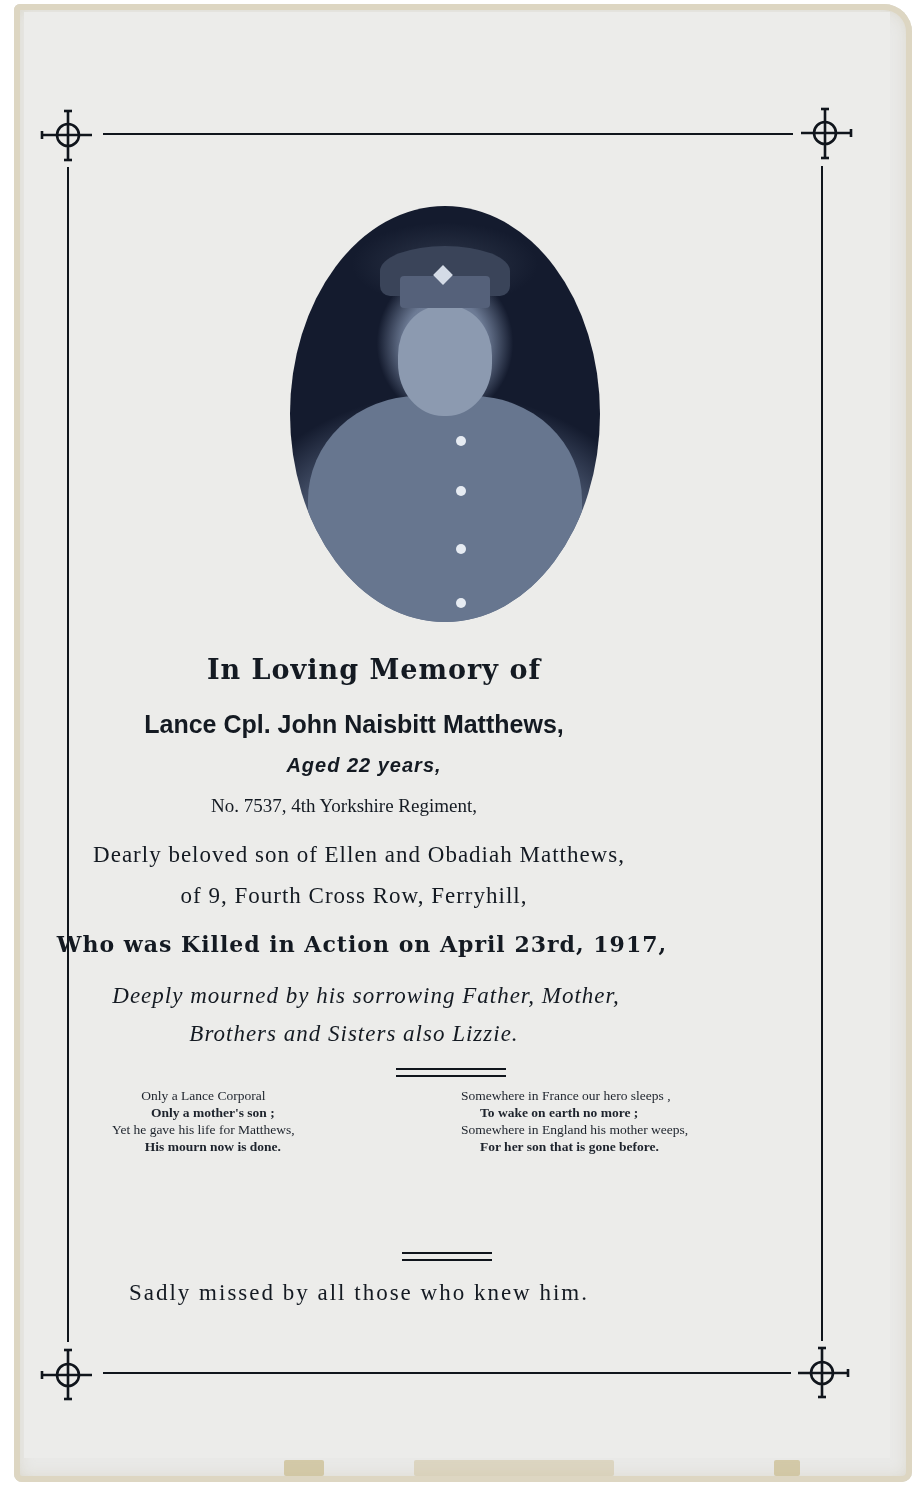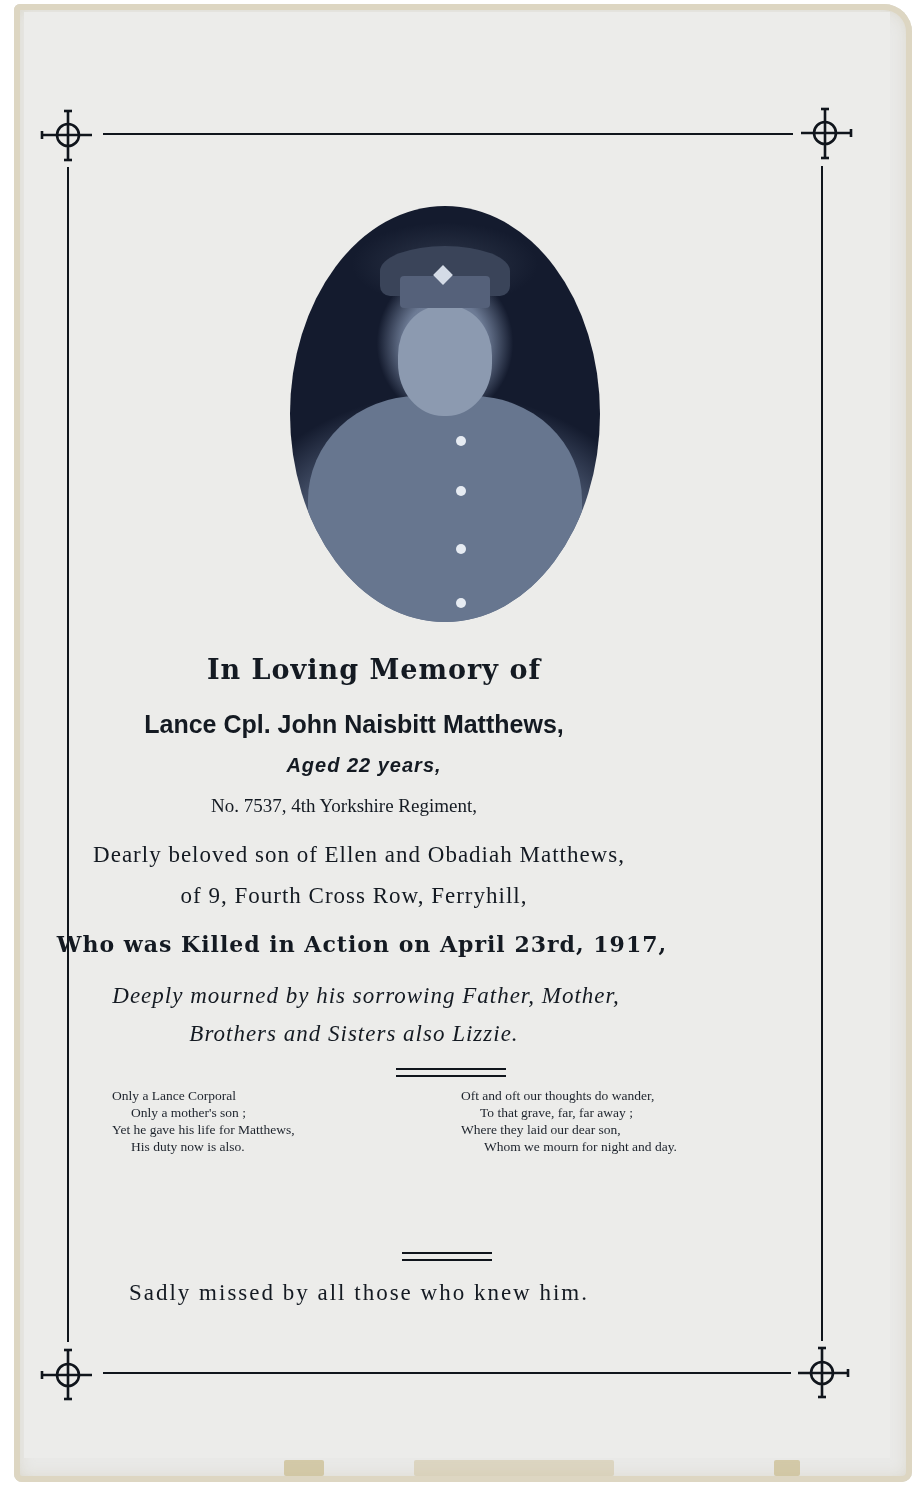--- a/index.html
+++ b/index.html
@@ -38,21 +38,21 @@
   .photo .capband { position:absolute; left:110px; top:70px; width:90px; height:32px; background:#55617a; border-radius:4px; }
   .photo .badge { position:absolute; left:146px; top:62px; width:14px; height:14px; background:#d4dbe6; transform:rotate(45deg); }
   .photo .face { position:absolute; left:108px; top:100px; width:94px; height:110px; background:#8c9ab0; border-radius:45% 45% 48% 48%; }
   .photo .body { position:absolute; left:18px; top:190px; width:274px; height:260px; background:#67768f; border-radius:40% 40% 0 0; }
   .photo .btn { position:absolute; width:10px; height:10px; border-radius:50%; background:#e6ebf2; left:166px; }
   .t { position:absolute; left:0; width:748px; text-align:center; white-space:nowrap; }
   .gothic { font-family:"DejaVu Serif", serif; font-weight:bold; letter-spacing:1px; }
   .sans-bold { font-family:"Liberation Sans", sans-serif; font-weight:bold; }
   .rule { position:absolute; height:2px; background:#10151c; }
   .poem { position:absolute; font-size:13.5px; line-height:17px; color:#1d232c; }
-  .poem .ind { padding-left:19px; }
+  .poem .ind { padding-left:19px;font-weight:bold; }
   .stanza { margin-bottom:9px; }
 </style>
 </head>
 <body>
 
 <div class="card">
   <div class="card-inner"></div>
   <div class="edge-stain" style="left:270px;width:40px;"></div>
   <div class="edge-stain" style="left:400px;width:200px;opacity:0.45;"></div>
   <div class="edge-stain" style="left:760px;width:26px;"></div>
@@ -122,33 +122,33 @@
 <div class="t" style="top:795px;font-size:19px;left:-30px;">No. 7537, 4th Yorkshire Regiment,</div>
 <div class="t" style="top:842px;font-size:23px;letter-spacing:1px;left:-15px;">Dearly beloved son of Ellen and Obadiah Matthews,</div>
 <div class="t" style="top:883px;font-size:23px;letter-spacing:1px;left:-20px;">of 9, Fourth Cross Row, Ferryhill,</div>
 <div class="t gothic" style="top:931px;font-size:22px;left:-12px;">Who was Killed in Action on April 23rd, 1917,</div>
 <div class="t" style="top:983px;font-size:23px;font-style:italic;letter-spacing:1px;left:-8px;">Deeply mourned by his sorrowing Father, Mother,</div>
 <div class="t" style="top:1021px;font-size:23px;font-style:italic;letter-spacing:1px;left:-20px;">Brothers and Sisters also Lizzie.</div>
 
 <div class="rule" style="left:396px;top:1068px;width:110px;"></div>
 <div class="rule" style="left:396px;top:1075px;width:110px;"></div>
 
-<div class="poem" style="left:112px;top:1087px;">
+<div class="poem" style="left:112px;top:1087px;text-align:center;">
   <div class="stanza">
     <div>Only a Lance Corporal</div>
     <div class="ind">Only a mother's son ;</div>
     <div>Yet he gave his life for Matthews,</div>
-    <div class="ind">His duty now is also.</div>
+    <div class="ind">His mourn now is done.</div>
   </div>
 </div>
 <div class="poem" style="left:461px;top:1087px;">
   <div class="stanza">
-    <div>Oft and oft our thoughts do wander,</div>
-    <div class="ind">To that grave, far, far away ;</div>
-    <div>Where they laid our dear son,</div>
-    <div class="ind" style="padding-left:23px;">Whom we mourn for night and day.</div>
+    <div>Somewhere in France our hero sleeps ,</div>
+    <div class="ind">To wake on earth no more ;</div>
+    <div>Somewhere in England his mother weeps,</div>
+    <div class="ind">For her son that is gone before.</div>
   </div>
 </div>
 
 <div class="rule" style="left:402px;top:1252px;width:90px;"></div>
 <div class="rule" style="left:402px;top:1259px;width:90px;"></div>
 
 <div class="t" style="top:1280px;font-size:23px;letter-spacing:2px;left:-15px;">Sadly missed by all those who knew him.</div>
 
 </body></html>

